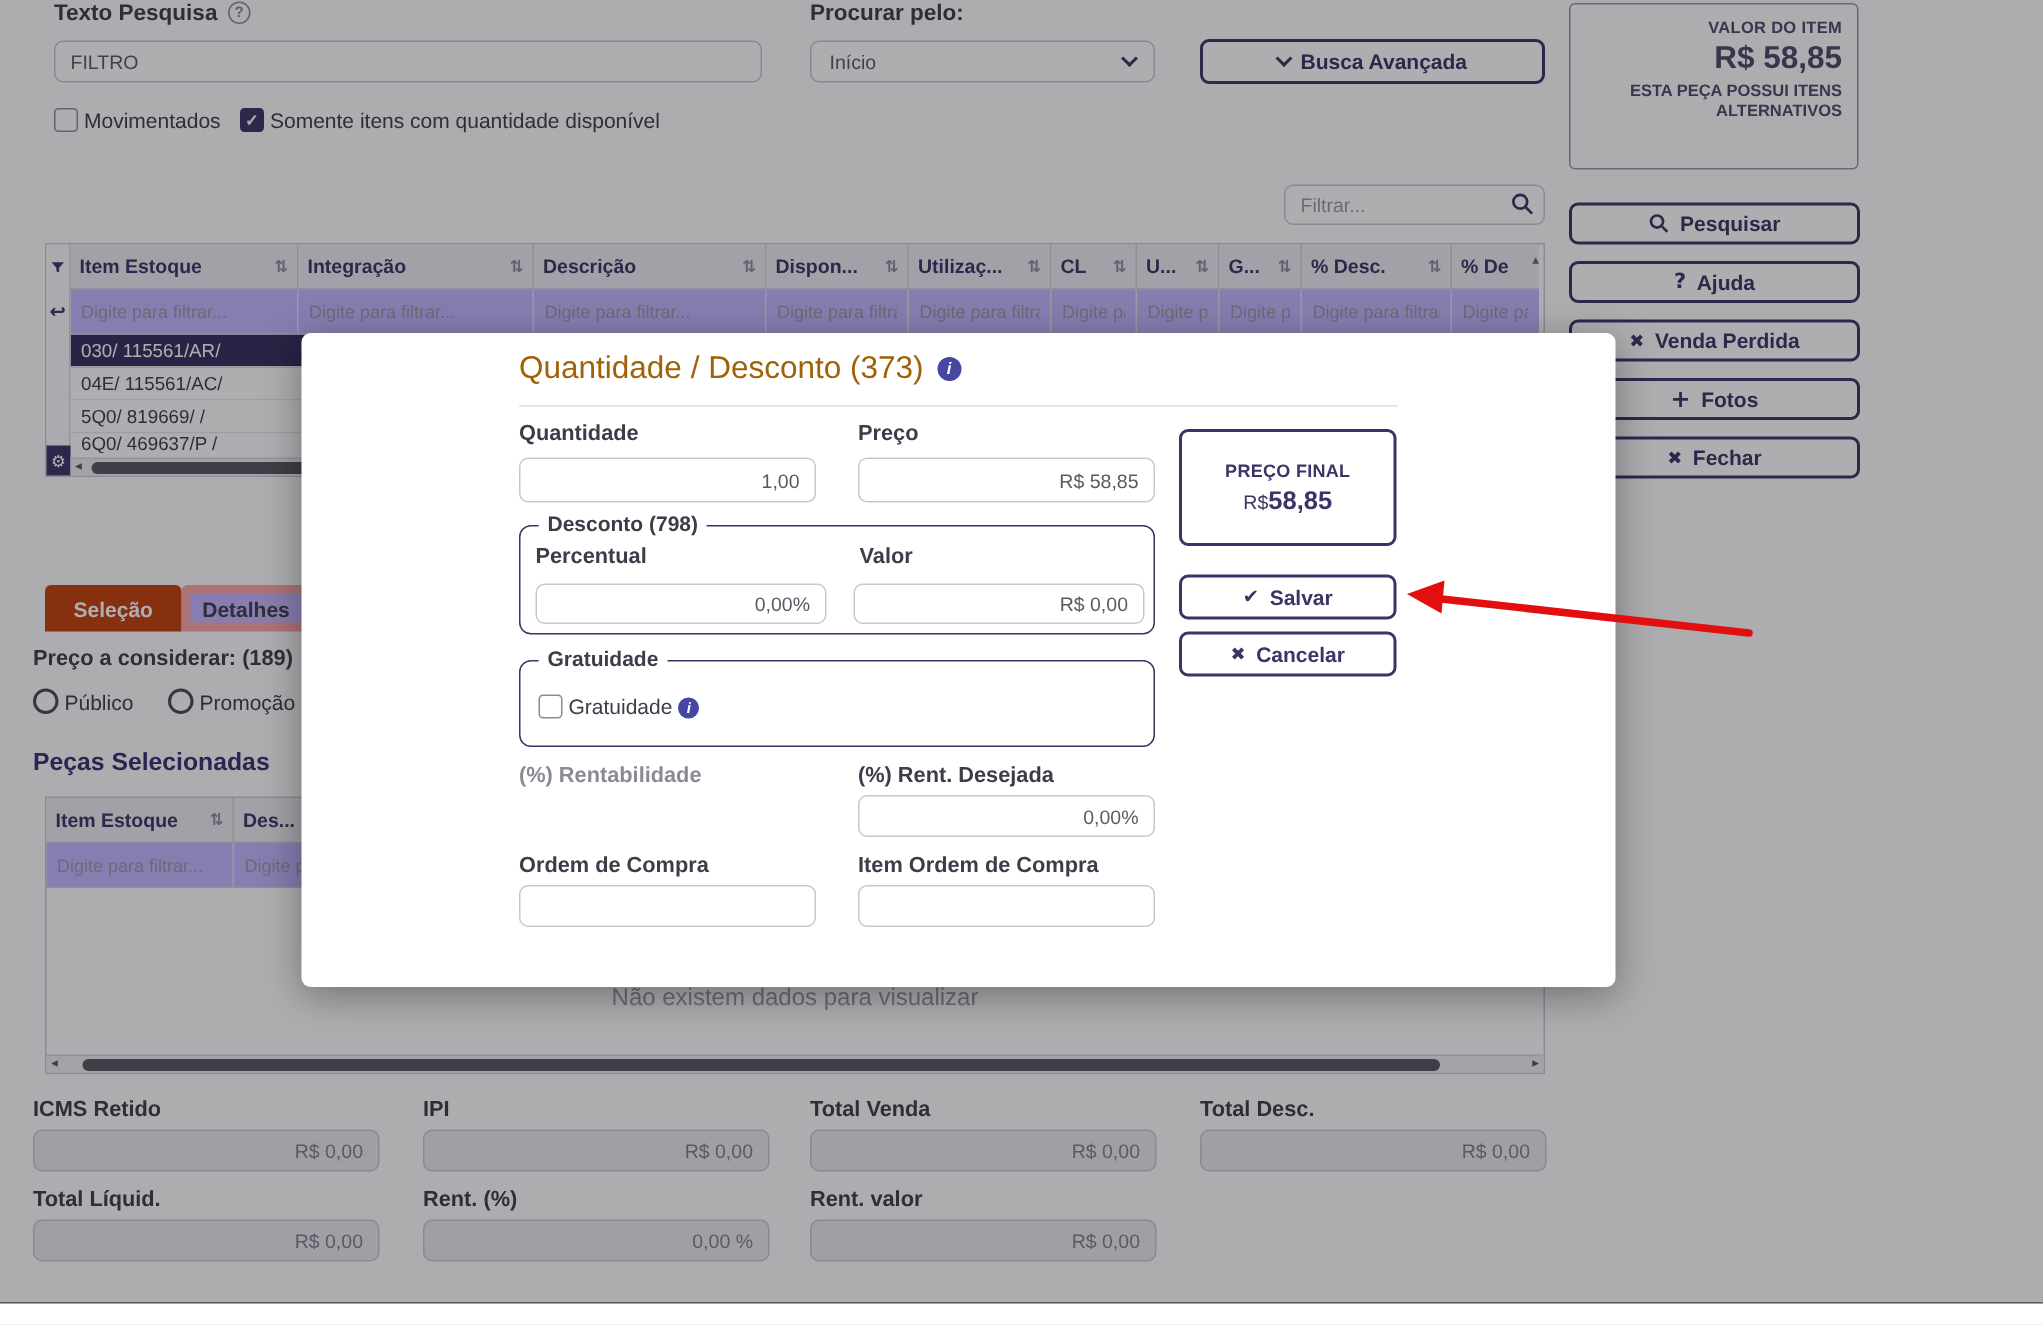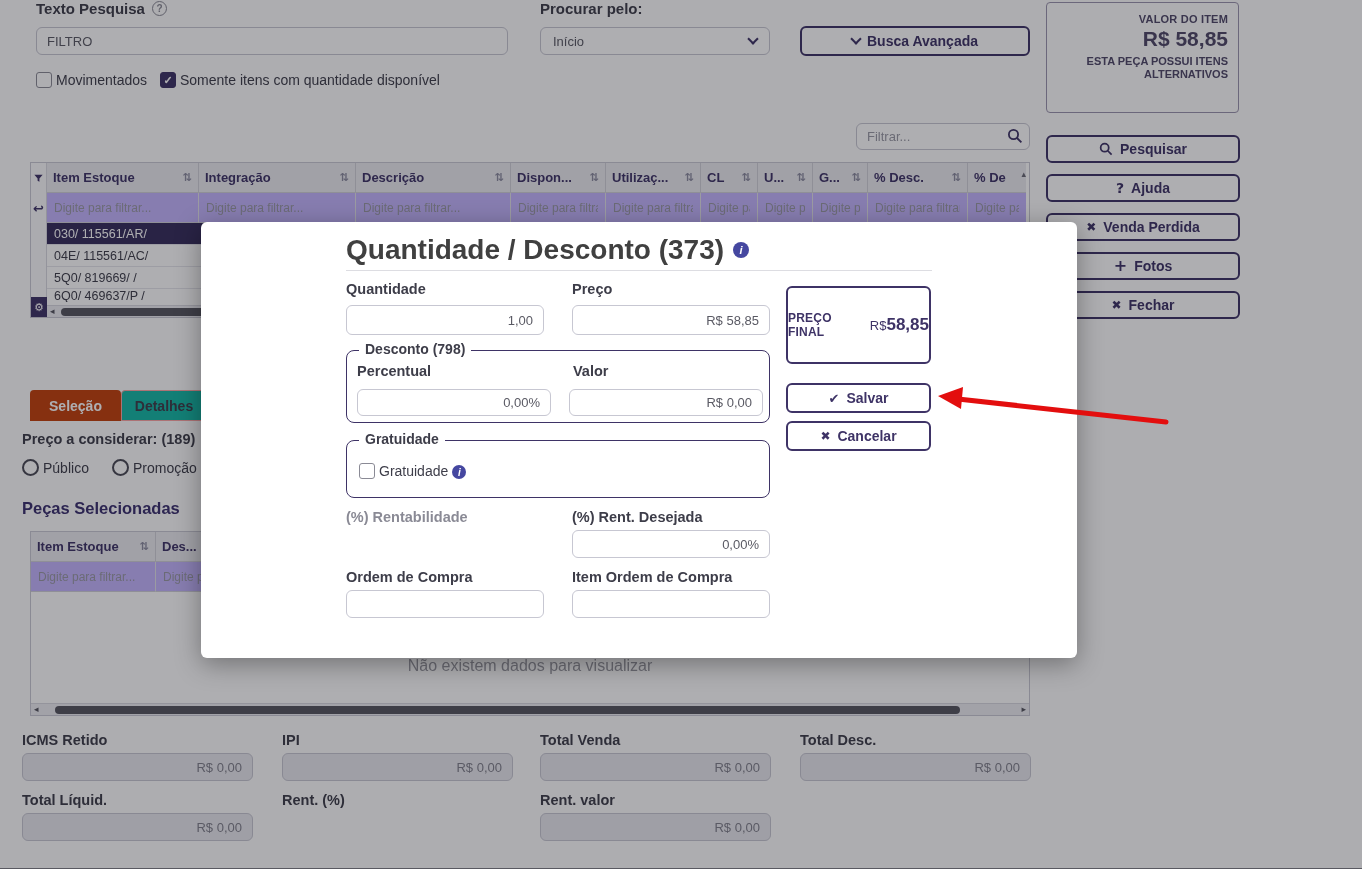--- a/index.html
+++ b/index.html
@@ -43,30 +43,30 @@
   .trow .td{padding:0 7px;overflow:hidden;white-space:nowrap;flex:none}
   .trow.selected{background:#362d5c;color:#fff}
   .trow.cut{height:13px;overflow:hidden;border-bottom:none}
   .hscroll{position:absolute;left:16px;right:0;bottom:0;height:12px;background:#ededf2;border-top:1px solid #d8d8e0}
   .hscroll .thumb{position:absolute;top:2px;height:8px;background:#55555f;border-radius:4px}
   .hscroll .end{position:absolute;top:1px;font-size:9px;color:#55555f}
   .emptymsg{position:absolute;left:0;right:0;text-align:center;font-size:16px;color:#9a9aa2}
   
   .tab{position:absolute;height:31px;display:flex;align-items:center;justify-content:center;font-size:14px;font-weight:bold;border-radius:4px 4px 0 0;cursor:pointer}
   .tab.active{background:#c2410c;color:#fff}
-  .tab.idle{background:#14b8a6;color:#3d3d49;border:1px solid #fca5a5}
+  .tab.idle{background:#c4b5fd;color:#3d3d49;border:6px solid #fca5a5}
   
   .modal{position:absolute;left:201px;top:222px;width:876px;height:436px;background:#fff;border-radius:6px;box-shadow:0 6px 26px rgba(0,0,0,.35);z-index:10}
   .m-title{position:absolute;left:145px;top:12px;display:flex;align-items:center;gap:9px}
-  .m-title h2{font-size:28px;font-weight:bold;color:#404040}
+  .m-title h2{font-size:21px;font-weight:normal;color:#a16207}
   .infodot{width:16px;height:16px;border-radius:50%;background:#4547a0;color:#fff;font-size:11px;font-weight:bold;font-style:italic;display:inline-flex;align-items:center;justify-content:center;flex:none}
   .m-div{position:absolute;left:145px;top:48px;width:586px;height:1px;background:#ddddE2}
   .fset{position:absolute;border:1.6px solid #3e3366;border-radius:8px;background:#fff}
   .fset .legend{position:absolute;top:-10px;left:12px;background:#fff;padding:0 6px;font-size:14px;font-weight:bold;color:#3d3d49;white-space:nowrap}
-  .pfinal{position:absolute;left:585px;top:64px;width:145px;height:78px;border:2px solid #3e3366;border-radius:6px;display:flex;flex-direction:row;align-items:center;justify-content:center;gap:3px;color:#3e3366}
+  .pfinal{position:absolute;left:585px;top:64px;width:145px;height:78px;border:2px solid #3e3366;border-radius:6px;display:flex;flex-direction:column;align-items:center;justify-content:center;gap:3px;color:#3e3366}
   .pfinal .l1{font-size:12px;font-weight:bold;letter-spacing:.2px}
   .pfinal .l2{font-size:13px}
   .pfinal .l2 b{font-size:17px}
   
   .arrow-svg{position:absolute;left:0;top:0;width:1362px;height:883px;z-index:20;pointer-events:none}
 </style>
 </head>
 <body>
 
 <div class="stage">
@@ -267,20 +267,21 @@
     <div class="abs lbl" style="left:282px;top:732px">IPI</div>
     <input class="inp ra dis" style="left: 282px; top: 753px; width: 231px; height: 28px;" value="R$ 0,00">
     <div class="abs lbl" style="left:540px;top:732px">Total Venda</div>
     <input class="inp ra dis" style="left: 540px; top: 753px; width: 231px; height: 28px;" value="R$ 0,00">
     <div class="abs lbl" style="left:800px;top:732px">Total Desc.</div>
     <input class="inp ra dis" style="left: 800px; top: 753px; width: 231px; height: 28px;" value="R$ 0,00">
 
     <div class="abs lbl" style="left:22px;top:792px">Total Líquid.</div>
     <input class="inp ra dis" style="left: 22px; top: 813px; width: 231px; height: 28px;" value="R$ 0,00">
     <div class="abs lbl" style="left:282px;top:792px">Rent. (%)</div>
+    <input class="inp ra dis" style="left: 282px; top: 813px; width: 231px; height: 28px;" value="0,00 %">
     <div class="abs lbl" style="left:540px;top:792px">Rent. valor</div>
     <input class="inp ra dis" style="left: 540px; top: 813px; width: 231px; height: 28px;" value="R$ 0,00">
 
   </div>
 
   <div class="overlay"></div>
 
   <div class="modal">
     <div class="m-title">
       <h2>Quantidade / Desconto (373)</h2>

